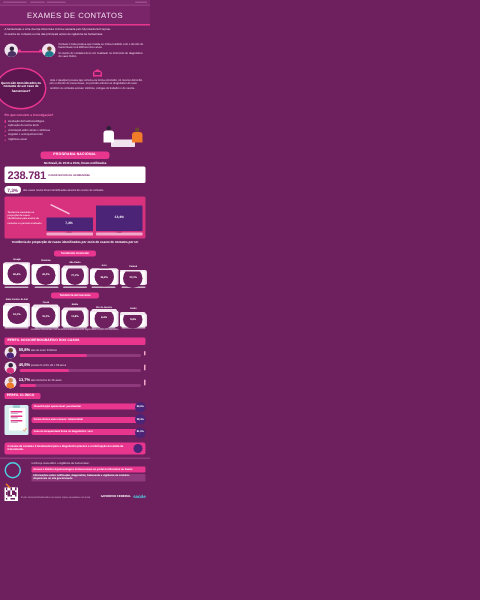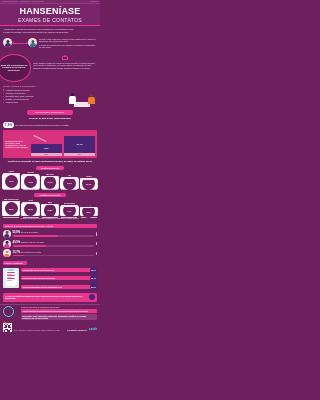--- a/index.html
+++ b/index.html
@@ -298,21 +298,20 @@
 <body>
 
 <div class="topbar">
   <div class="topbar-seg" style="width:16px"></div>
   <div class="topbar-seg" style="width:10px"></div>
   <div class="topbar-seg" style="width:13px"></div>
   <div class="topbar-seg" style="width:8px;margin-left:auto"></div>
 </div>
 
 <div class="header">
-  <div class="title">HANSENÍASE</div>
   <div class="subtitle">EXAMES DE CONTATOS</div>
 </div>
 
 <div class="intro">
   <div class="intro-line">A hanseníase é uma doença infecciosa crônica causada pelo Mycobacterium leprae.</div>
   <div class="intro-line">O exame de contatos é uma das principais ações de vigilância da hanseníase.</div>
 </div>
 
 <div class="diagram">
   <div class="people">
@@ -367,20 +366,24 @@
         <div class="pat-b"></div>
       </div>
     </div>
   </div>
 </div>
 
 <div class="pill">PROGRAMA NACIONAL</div>
 
 <div class="bignum-wrap">
   <div class="bignum-lead">No Brasil, de 2015 a 2024, foram notificados</div>
+  <div class="bignum-box">
+    <div class="bignum">238.781</div>
+    <div class="bignum-cap">CASOS NOVOS DE HANSENÍASE</div>
+  </div>
 </div>
 
 <div class="pctrow">
   <div class="pct-badge">7,3%</div>
   <div class="pctrow-txt">dos casos novos foram identificados através do exame de contatos</div>
 </div>
 
 <div class="chart-sec">
   <div class="chart-card">
     <div class="chart-note">Tendência crescente na proporção de casos identificados pelo exame de contatos no período analisado.</div>

